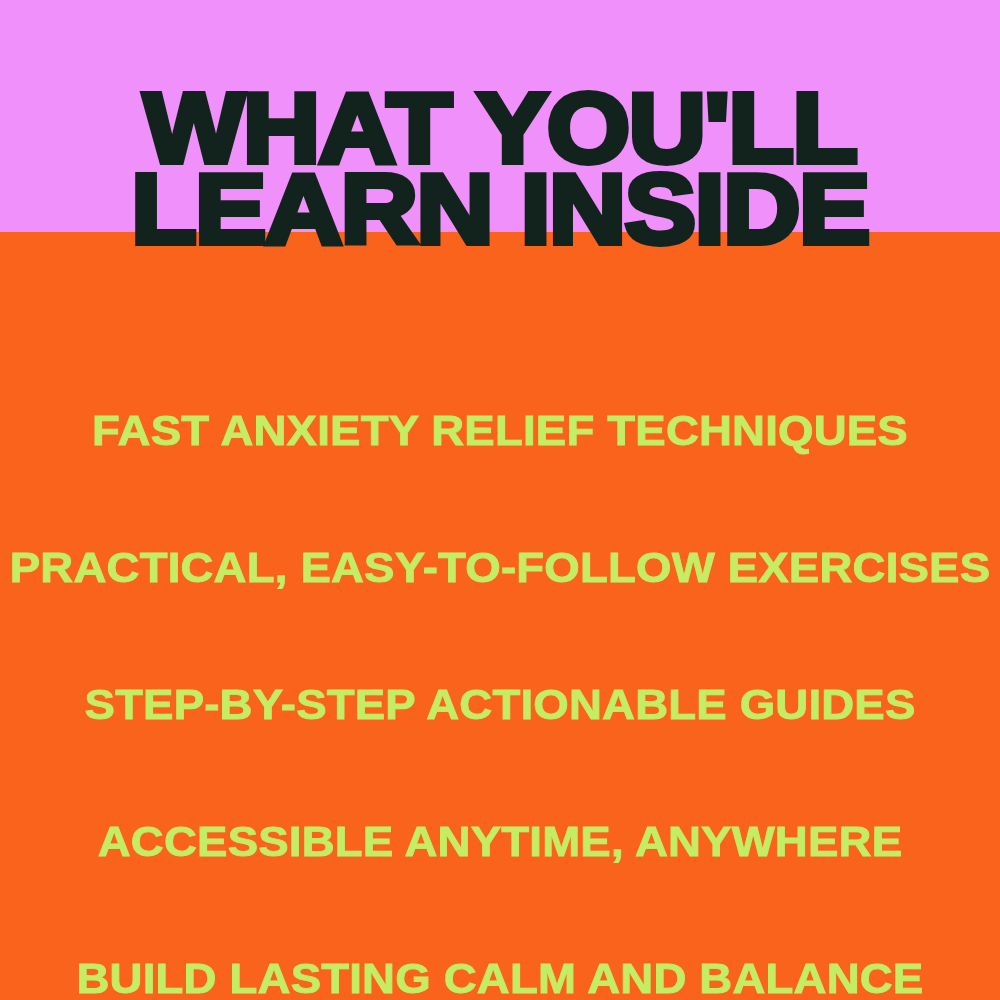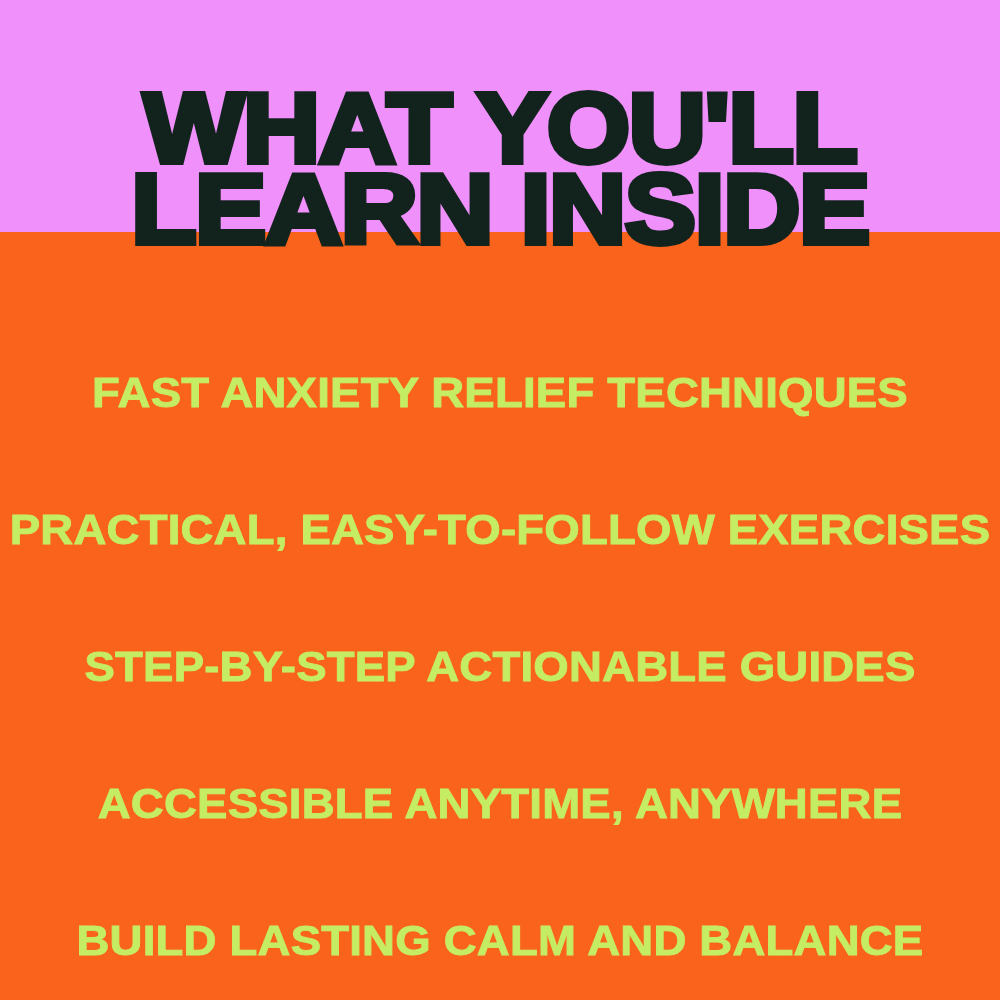--- a/index.html
+++ b/index.html
@@ -76,21 +76,21 @@
   
   #body-list {
     position: absolute;
     left: 0;
     top: 232px;
     width: 1000px;
     height: 768px;
     z-index: 3;
     display: flex;
     flex-direction: column;
-    justify-content: center;
+    justify-content: flex-end;
     align-items: center;
   }
 
   .benefit {
     width: 1000px;
     text-align: center;
     color: #c5ed63;
     font-family: "Liberation Sans Narrow", "Liberation Sans", sans-serif;
     font-weight: 700;
     font-size: 43px;

